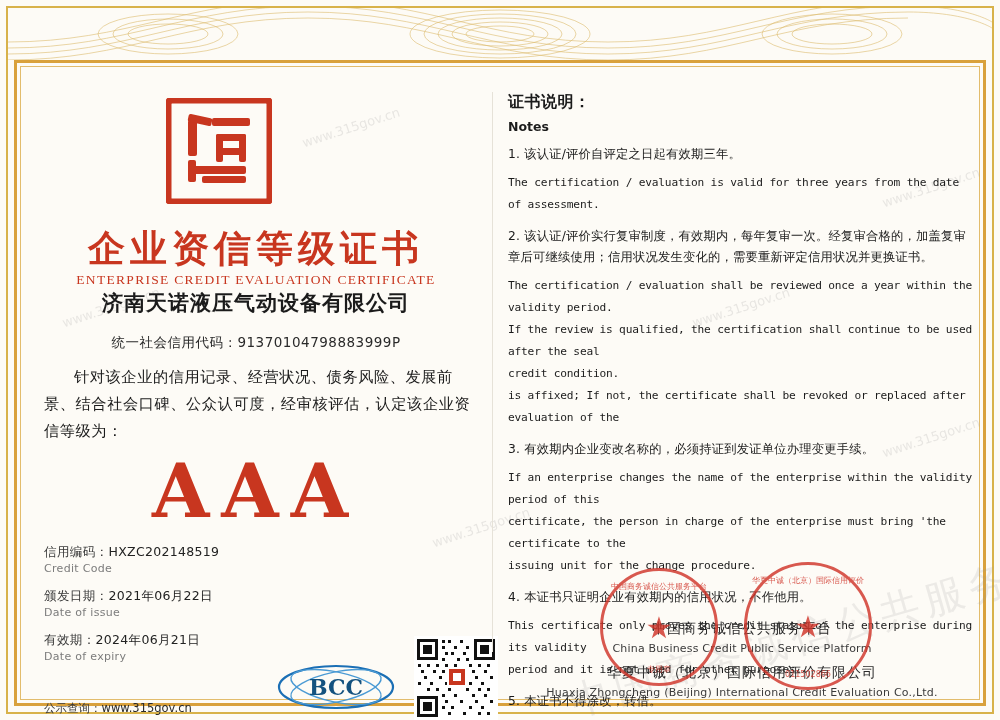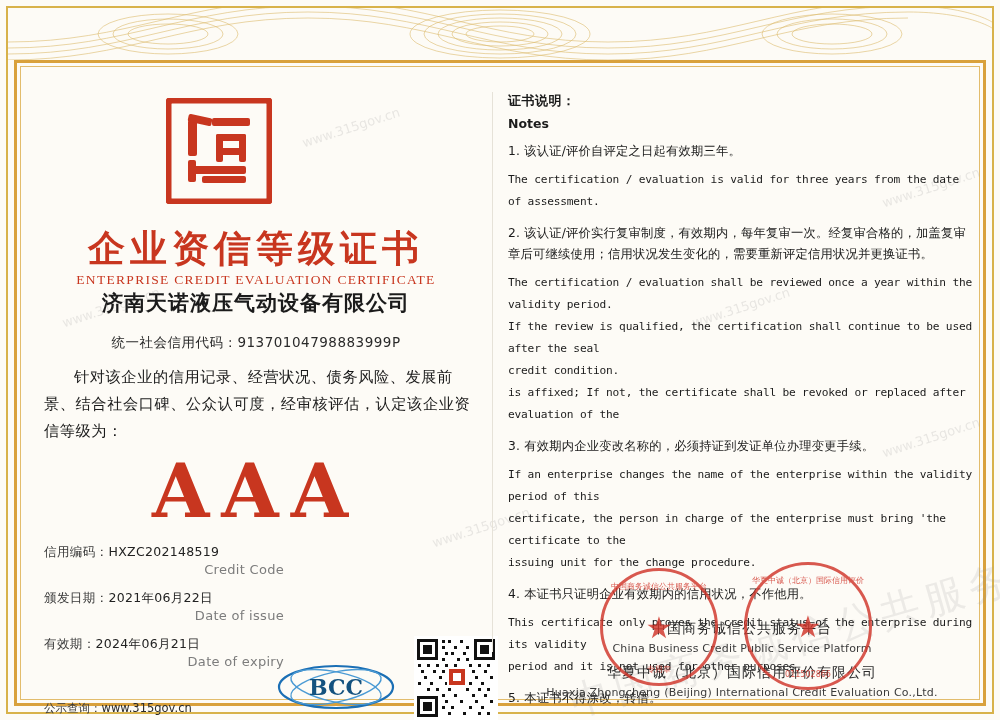--- a/index.html
+++ b/index.html
@@ -142,25 +142,24 @@
   .info-cn {
     font-size: 12.5px;
     color: #3a3a3a;
     letter-spacing: 0.4px;
   }
   .info-cn .val {
     color: #222;
     letter-spacing: 0.3px;
   }
   .info-en {
-    font-size: 13px;
+    font-size: 11px;
     color: #7c7c7c;
     margin-top: 1px;
     letter-spacing: 0.3px;
-    text-align: right;
   }
   .inquiry {
     position: absolute;
     left: 18px;
     top: 624px;
     width: 230px;
     font-family: "DejaVu Sans", sans-serif;
     font-size: 11.5px;
     color: #3a3a3a;
     line-height: 16px;
@@ -204,21 +203,21 @@
   }
   
   .right-col {
     position: absolute;
     left: 508px;
     top: 92px;
     width: 468px;
   }
   .notes-title-cn {
     font-family: "DejaVu Sans", sans-serif;
-    font-size: 13px;
+    font-size: 16px;
     font-weight: bold;
     color: #1b1b1b;
     letter-spacing: 0.5px;
   }
   .notes-title-en {
     font-family: "DejaVu Sans", sans-serif;
     font-size: 12.5px;
     font-weight: bold;
     color: #1b1b1b;
     margin-top: 6px;

